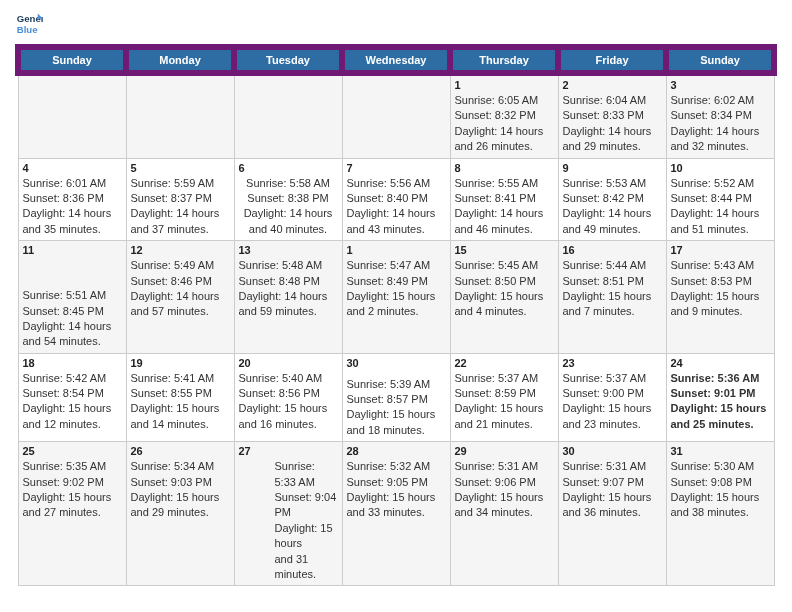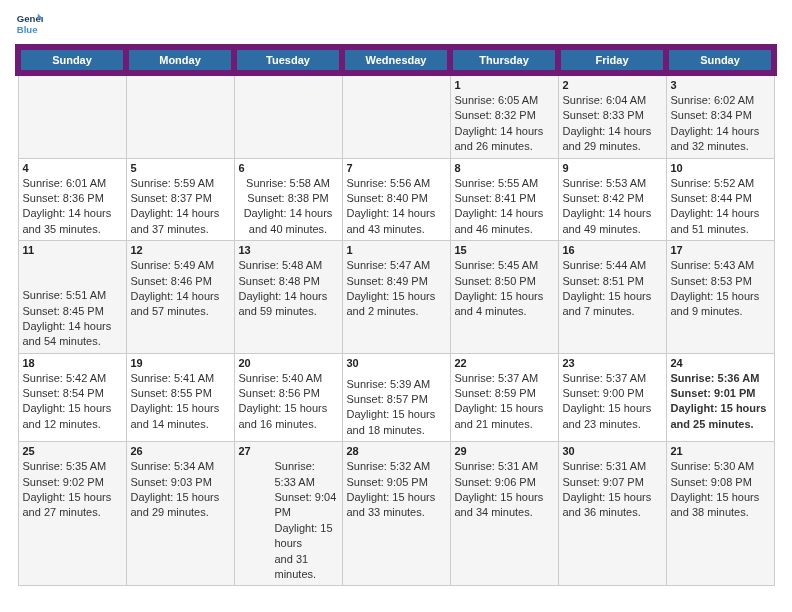--- a/index.html
+++ b/index.html
@@ -338,21 +338,21 @@
 and 34 minutes.</div>
           </td>
           <td>
             <div class="day-number">30</div>
             <div class="day-info" style="white-space: pre-line;">Sunrise: 5:31 AM
 Sunset: 9:07 PM
 Daylight: 15 hours
 and 36 minutes.</div>
           </td>
           <td>
-            <div class="day-number">21</div>
+            <div class="day-number">31</div>
             <div class="day-info" style="white-space: pre-line;">Sunrise: 5:30 AM
 Sunset: 9:08 PM
 Daylight: 15 hours
 and 38 minutes.</div>
           </td>
         </tr>
       </tbody>
   </table>
 </div>
 

